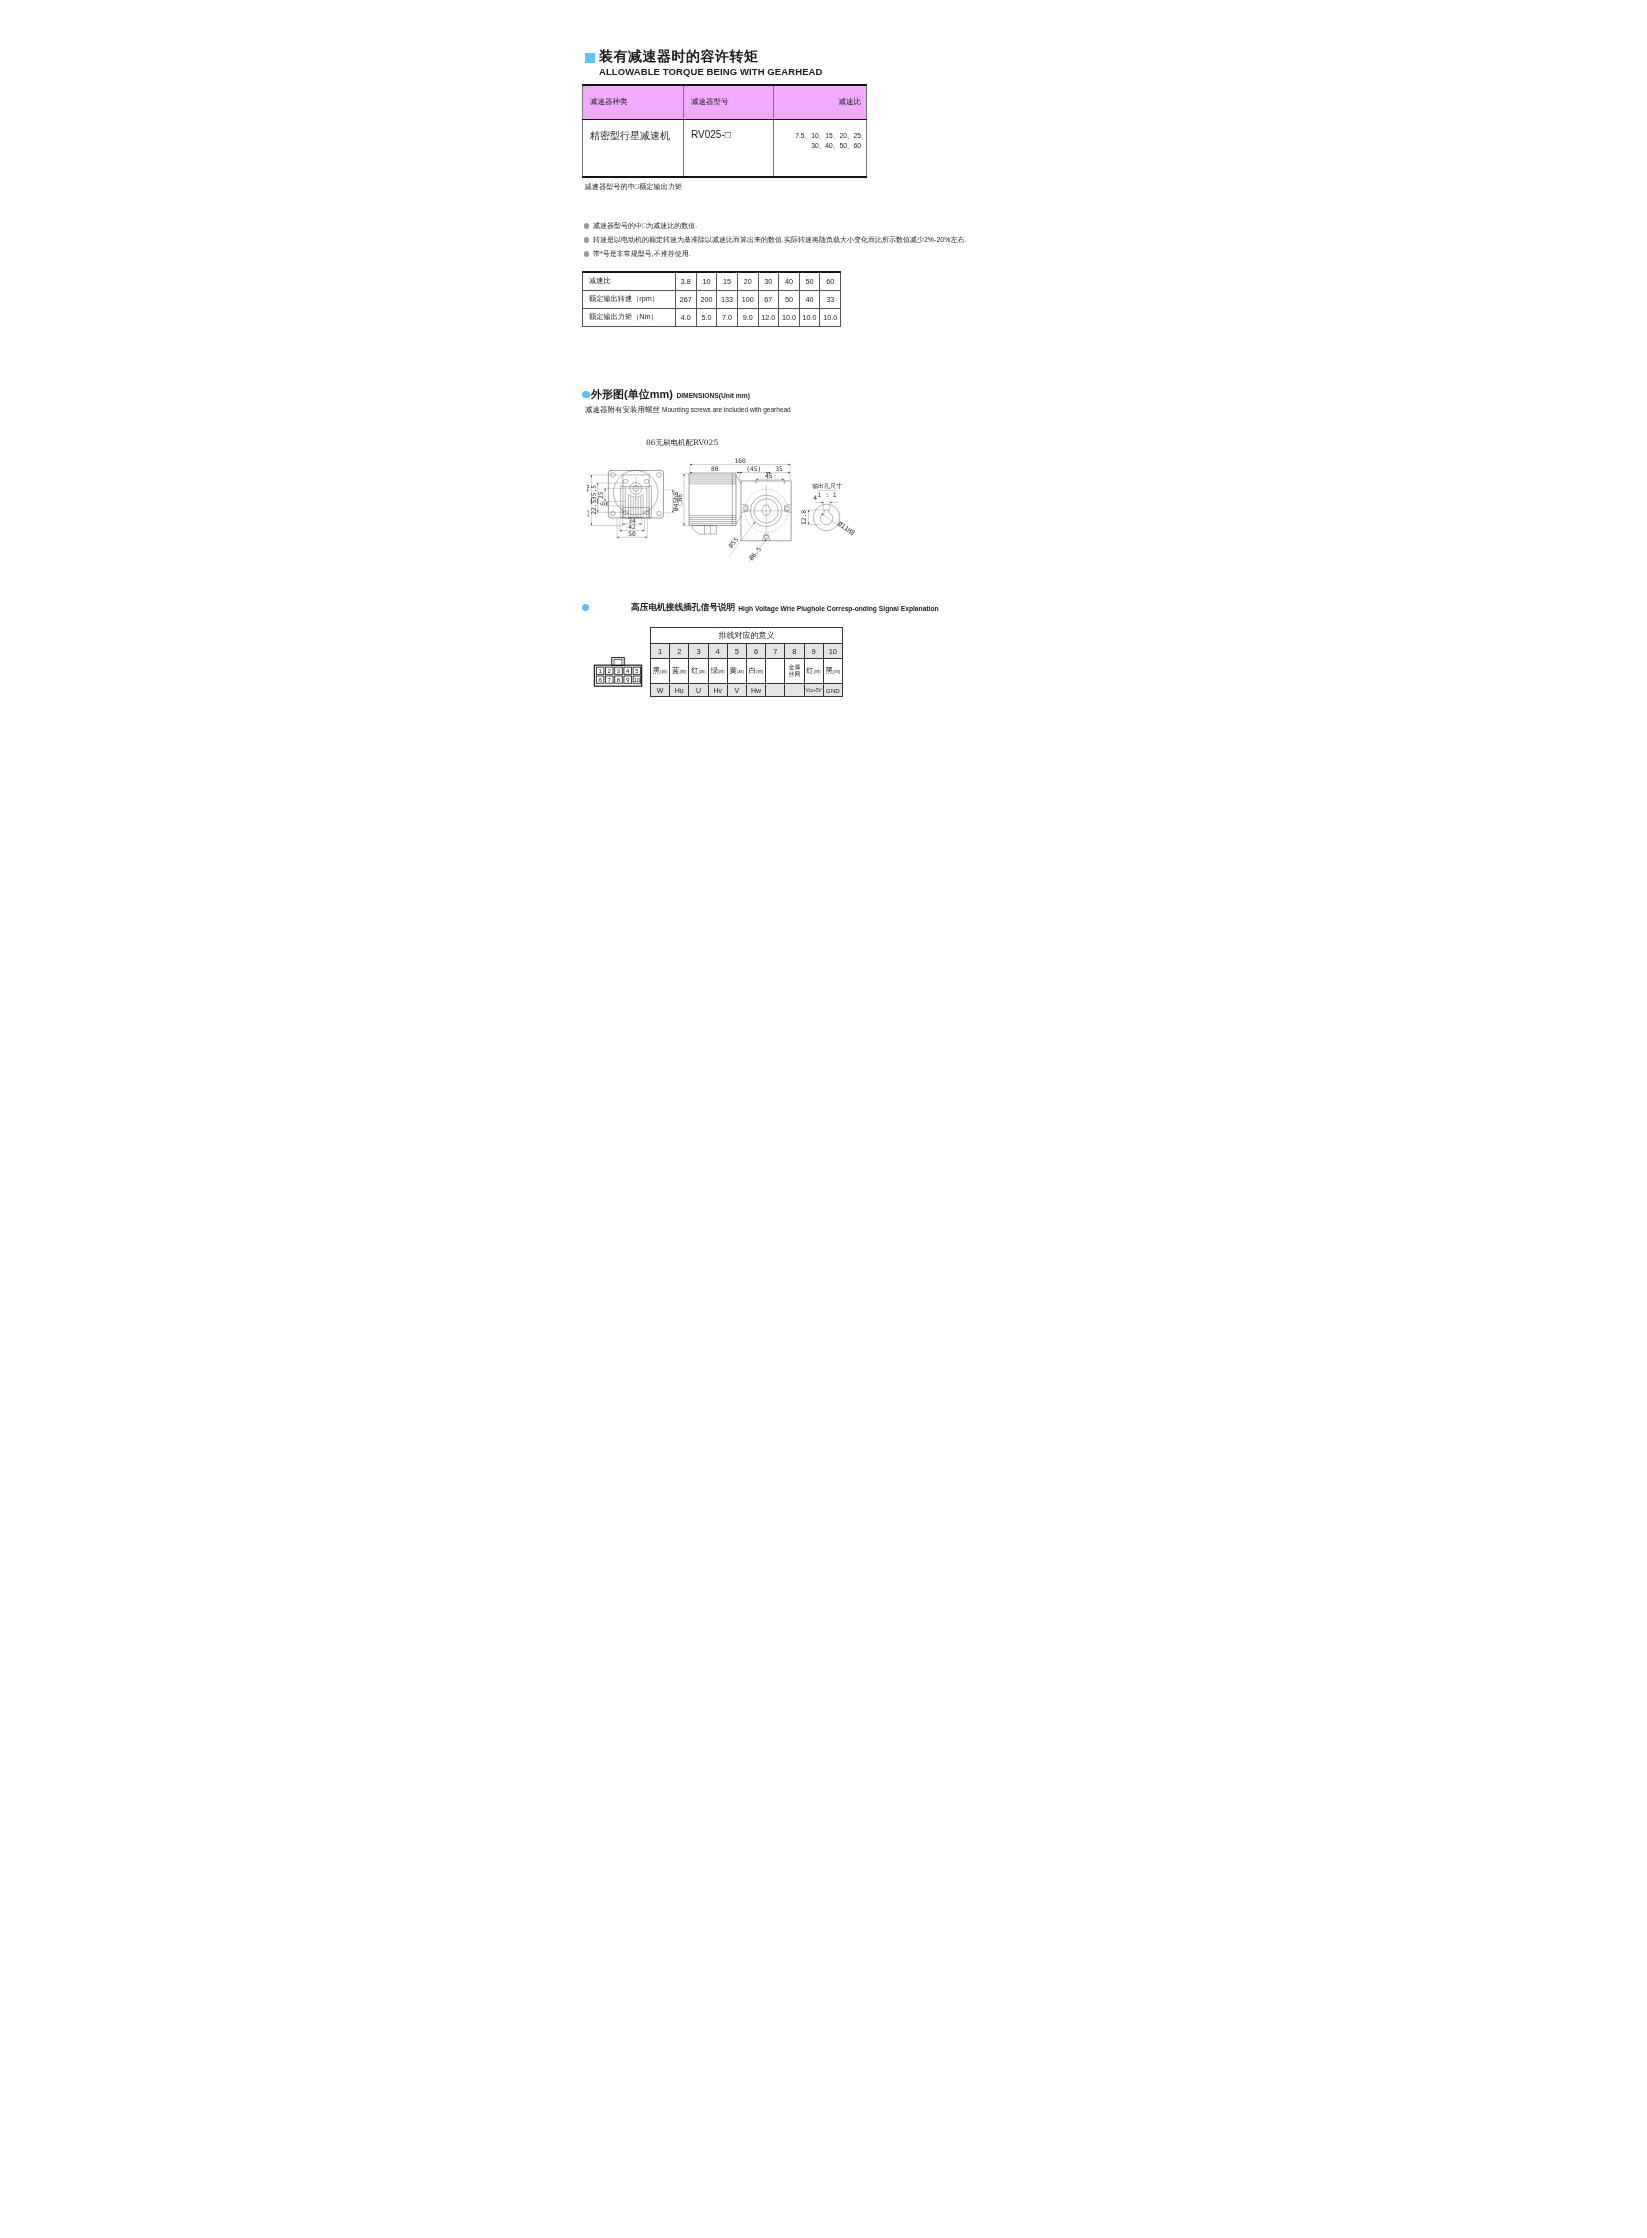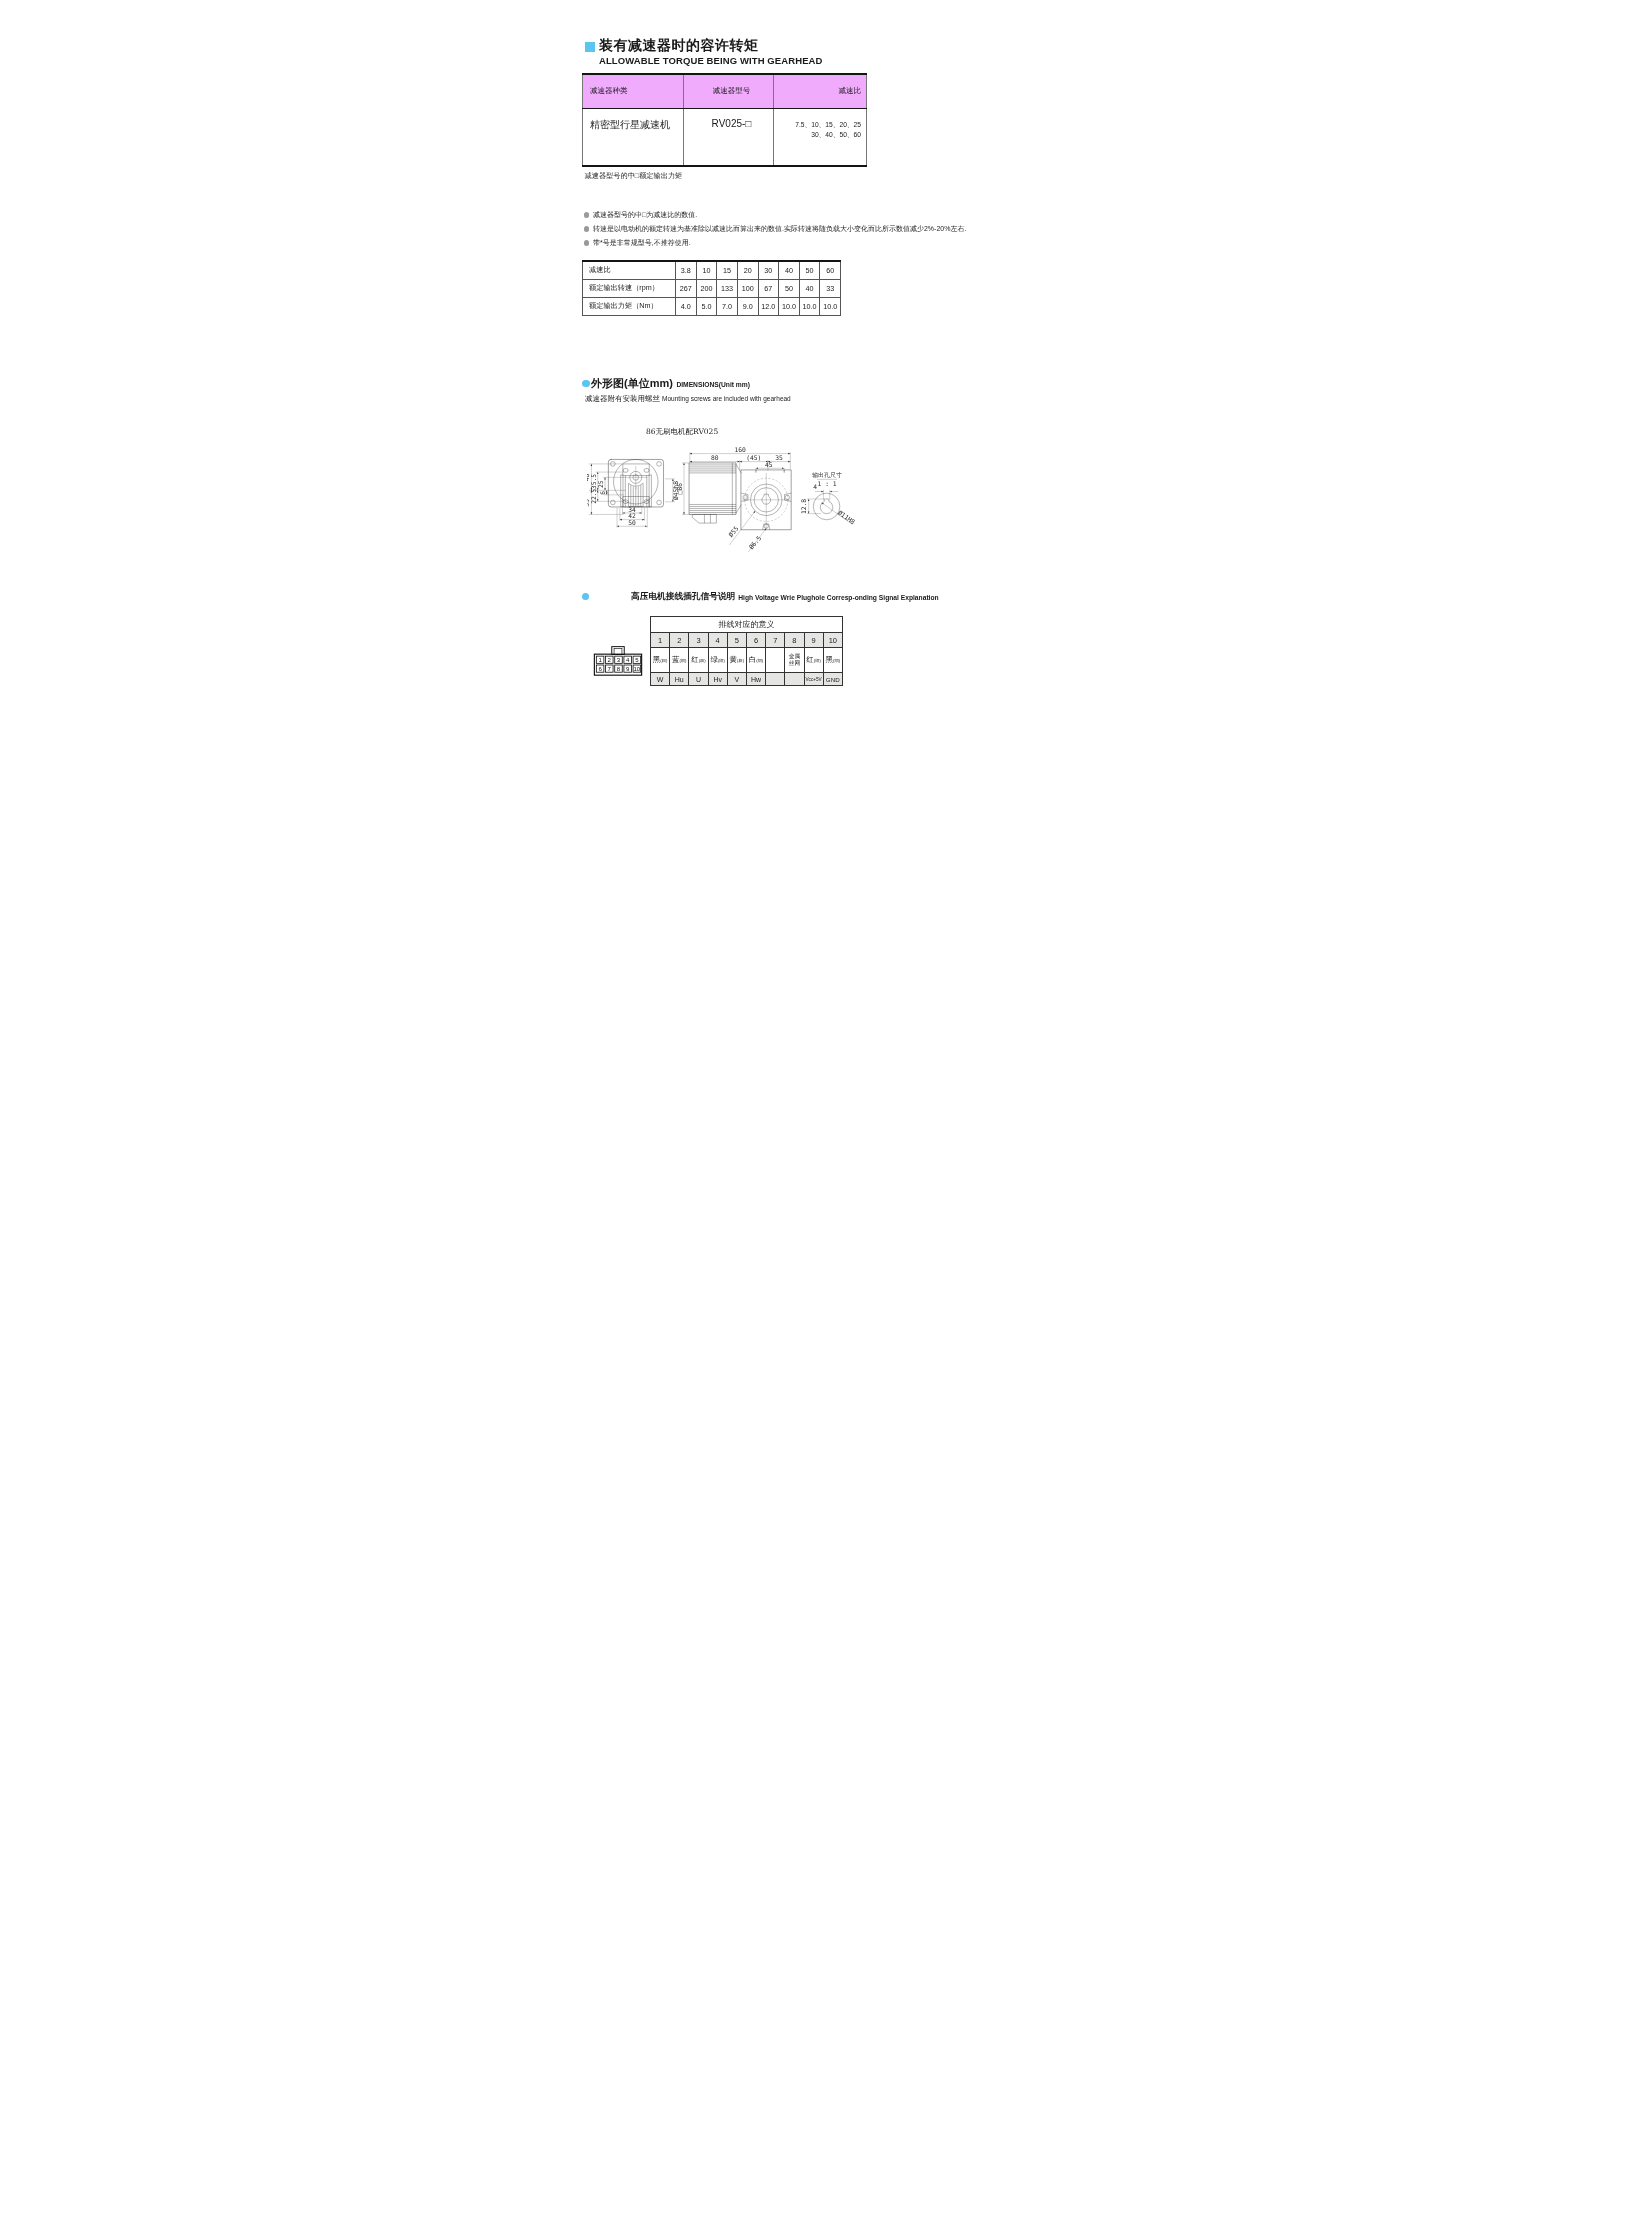--- a/index.html
+++ b/index.html
@@ -1,41 +1,41 @@
 <!DOCTYPE html>
 <html style="font-size:8px"><head>
 <meta charset="utf-8">
 <style>
   html,body{margin:0;padding:0;background:#ffffff;}
   .page{
     position:relative;
     width:549px;
     min-height:746px;
-    margin:1px auto;
+    margin:12px auto;
     background:#fff;
     font-family:"Liberation Sans", sans-serif;
     color:#1a1a1a;
     box-sizing:border-box;
     padding:37px 0 20px 33px;
   }
   
   .title-block{display:flex;align-items:flex-start;}
   .title-sq{width:10px;height:10px;background:#5BC5F2;margin:3.5px 4.5px 0 2.5px;flex:0 0 auto;}
   .title-cn{font-size:14px;font-weight:bold;letter-spacing:0.5px;line-height:1.1;}
   .title-en{font-size:9.5px;font-weight:bold;letter-spacing:0.1px;margin-top:1.5px;}
   
   table{border-collapse:collapse;}
   .t1{width:259px;margin-top:7px;border-top:2px solid #141414;border-bottom:2px solid #141414;
       border-left:0.5px solid #777;border-right:0.5px solid #777;table-layout:fixed;}
   .t1 th{background:#f0abfc;font-weight:normal;font-size:7.5px;height:31px;
          border-bottom:1.5px solid #141414;border-left:0.5px solid #777;vertical-align:middle;}
   .t1 td{font-size:10px;height:44px;vertical-align:top;padding-top:9px;border-left:0.5px solid #777;}
   .t1 th:first-child,.t1 td:first-child{border-left:none;}
   .t1 .c1{width:92px;text-align:left;padding-left:7px;}
-  .t1 .c2{width:81px;text-align:center;padding-left:7px;}
+  .t1 .c2{width:81px;text-align:left;padding-left:7px;}
   .t1 .c3{width:86px;text-align:right;padding-right:5px;}
   .t1 td.c3{font-size:6.7px;line-height:1.45;padding-top:11px;}
   .t1-caption{font-size:7.2px;margin:4.5px 0 0 2.5px;color:#222;}
   
   .notes{margin-top:29px;}
   .note-line{display:flex;align-items:flex-start;font-size:7px;line-height:1.55;margin-top:3px;color:#1f1f1f;}
   .note-dot{width:5.5px;height:5.5px;border-radius:50%;background:#9A9A9A;flex:0 0 auto;margin:2px 4px 0 1.5px;}
   
   .t2{width:259px;margin-top:11px;border-top:2px solid #141414;border-bottom:0.5px solid #555;
       border-left:0.5px solid #555;border-right:0.5px solid #555;table-layout:fixed;}

